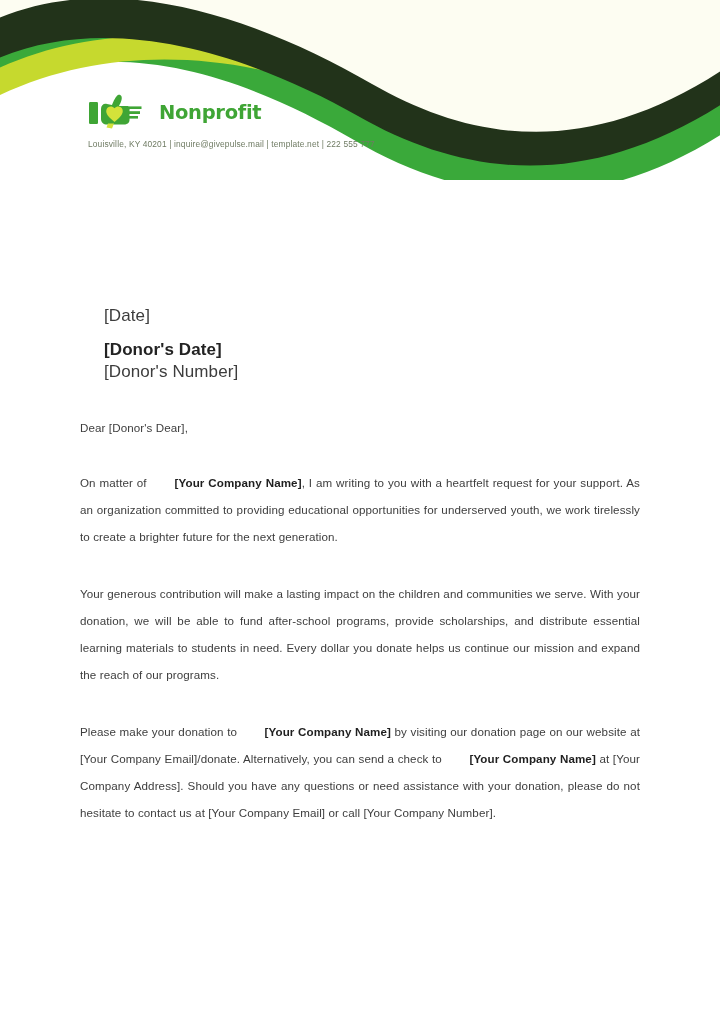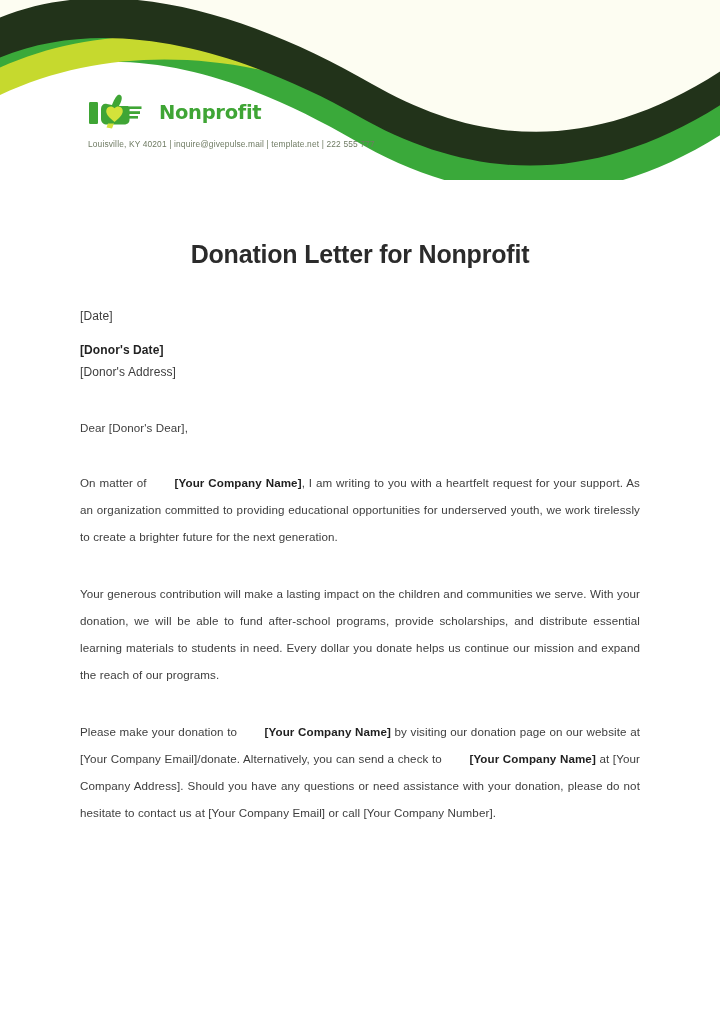--- a/index.html
+++ b/index.html
@@ -93,24 +93,25 @@
   }
 
   .letter-body {
     position: absolute;
     left: 80px;
     top: 305px;
     width: 560px;
   }
 
   .meta-line {
-    font-size: 12px;
+    font-size: 17px;
     color: #3d3d3d;
     line-height: 22px;
     letter-spacing: 0.1px;
+    margin-left: 24px;
   }
   .meta-line.bold { font-weight: bold; color: #232323; }
   .meta-gap { height: 12px; }
 
   .salutation {
     margin-top: 34px;
     font-size: 11.6px;
     color: #3d3d3d;
     line-height: 22px;
     letter-spacing: 0.1px;
@@ -183,31 +184,30 @@
                  L26.5 29 L31 24.9 C33.6 22.6, 35.6 19.4, 34.4 16.3
                  C33.2 13.2, 29 12.6, 26.5 15.2 Z" fill="#d4e23a"></path>
 
         <path d="M20 30.5 L26 30.5 L24 35.5 L18.5 34.5 Z" fill="#d4e23a"></path>
       </svg>
       <div class="brand-name">Nonprofit</div>
     </div>
     <div class="contact-line">Louisville, KY 40201 | inquire@givepulse.mail | template.net | 222 555 777</div>
   </div>
 
-  <div class="doc-title">Donation Letter for Nonprofit</div>
 
   <div class="letter-body">
 
     <div class="meta-line">[Date]</div>
 
     <div class="meta-gap"></div>
 
     <div class="meta-line bold">[Donor's Date]</div>
 
-    <div class="meta-line">[Donor's Address]</div>
+    <div class="meta-line">[Donor's Number]</div>
 
     <div class="salutation">Dear [Donor's Dear],</div>
 
     <div id="paragraphs">
         <div class="para"><span>On matter of </span><b>[Your Company Name]</b><span>, I am writing to you with a heartfelt request for your support. As an organization committed to providing educational opportunities for underserved youth, we work tirelessly to create a brighter future for the next generation.</span></div>
         <div class="para"><span>Your generous contribution will make a lasting impact on the children and communities we serve. With your donation, we will be able to fund after-school programs, provide scholarships, and distribute essential learning materials to students in need. Every dollar you donate helps us continue our mission and expand the reach of our programs.</span></div>
         <div class="para"><span>Please make your donation to </span><b>[Your Company Name]</b><span> by visiting our donation page on our website at [Your Company Email]/donate. Alternatively, you can send a check to </span><b>[Your Company Name]</b><span> at [Your Company Address]. Should you have any questions or need assistance with your donation, please do not hesitate to contact us at [Your Company Email] or call [Your Company Number].</span></div>
       </div>
 
   </div>

